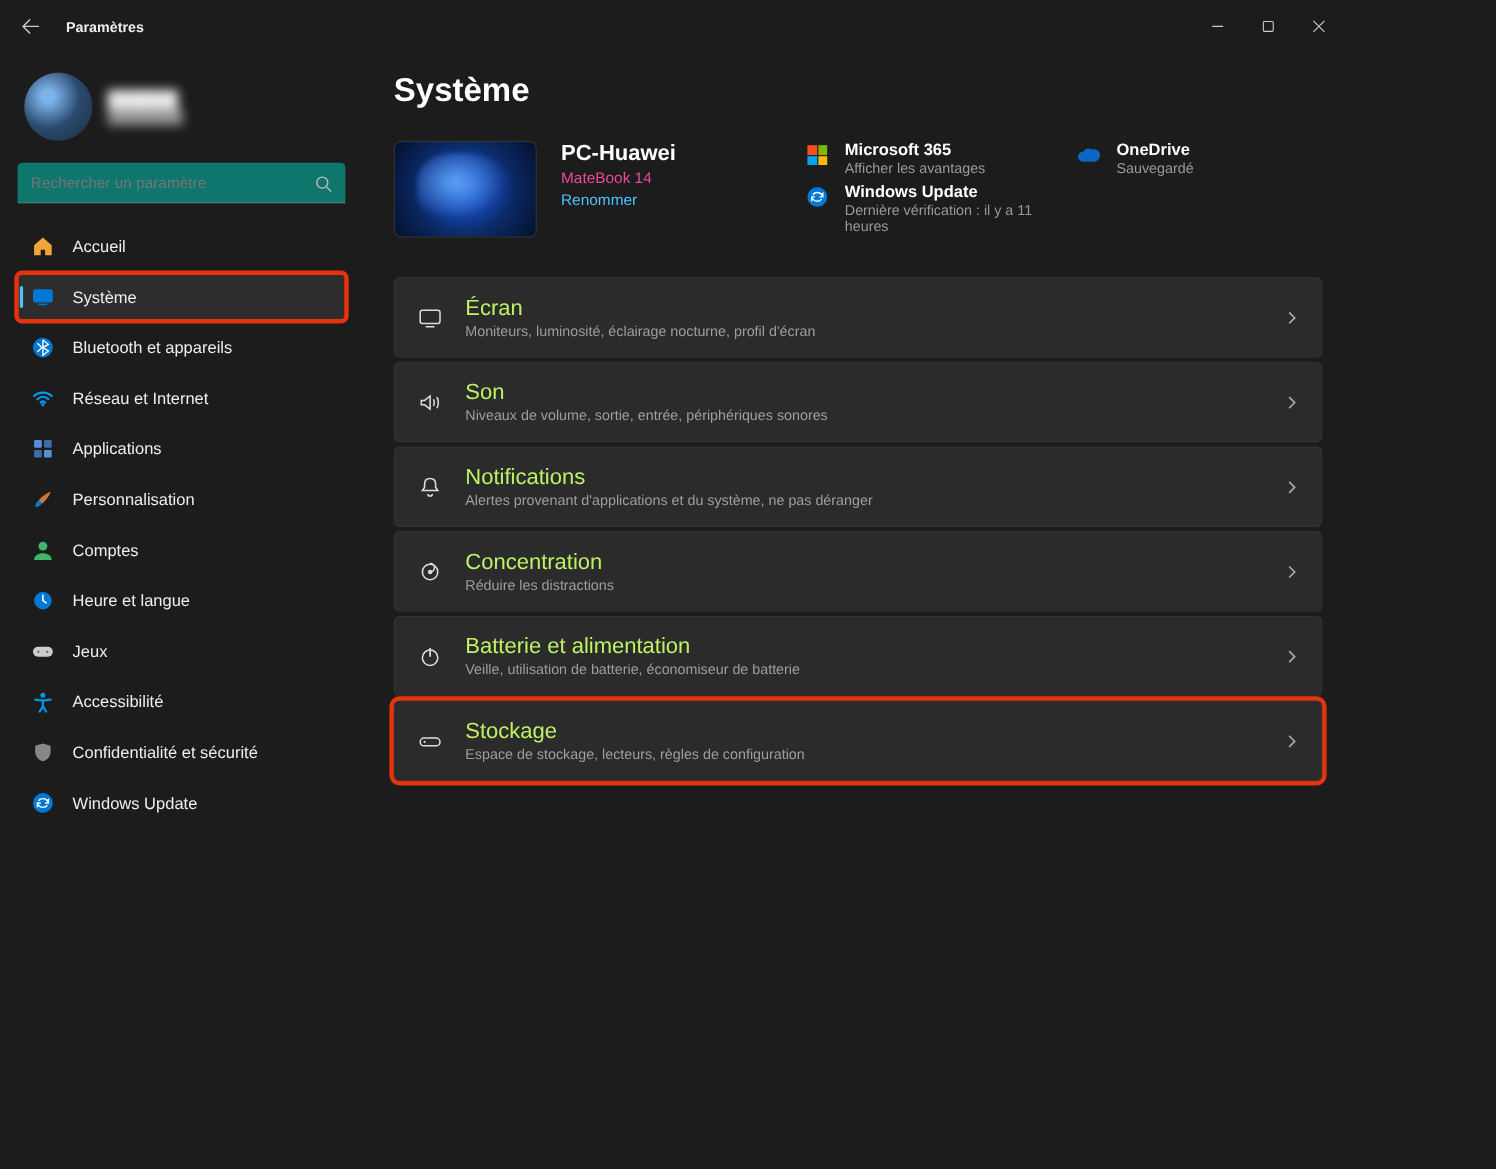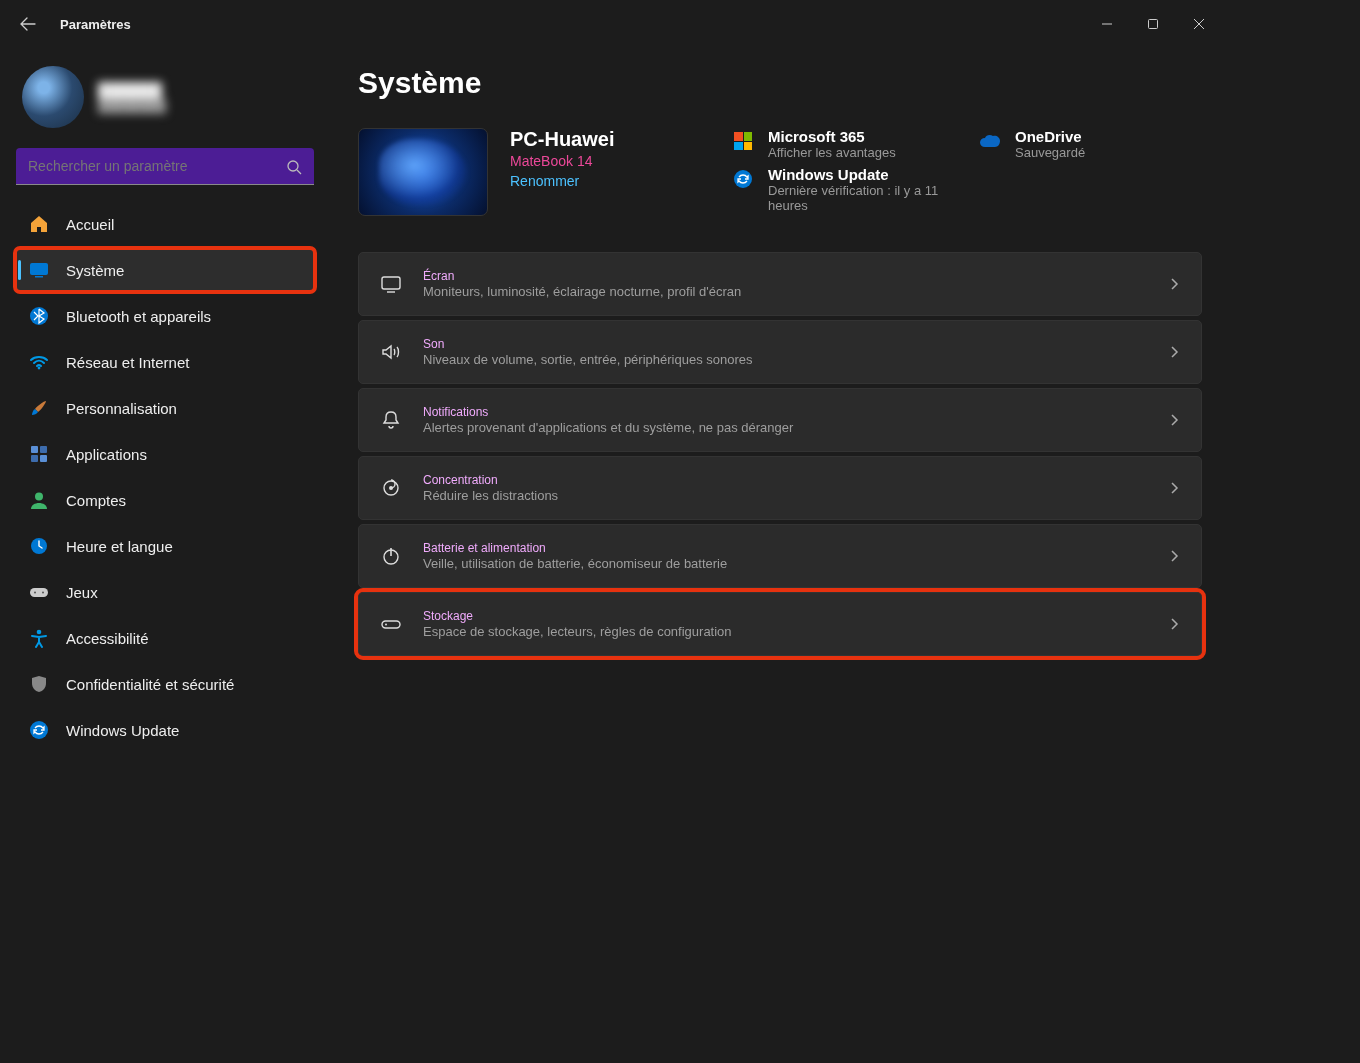--- a/index.html
+++ b/index.html
@@ -66,21 +66,21 @@
     color: #ccc;
   }
   .profile-name { font-size: 15px; font-weight: 600; color: #eee; }
   .profile-email { font-size: 12px; color: #999; }
   .search {
     position: relative;
     margin-bottom: 18px;
   }
   .search input {
     width: 100%;
-    background: #4c1d95;
+    background: #0f766e;
     border: none;
     border-bottom: 1px solid #8a8a8a;
     color: #ccc;
     padding: 10px 40px 10px 12px;
     font-size: 14px;
     border-radius: 4px 4px 0 0;
     outline: none;
   }
   .search .icon-right {
     position: absolute;
@@ -204,21 +204,21 @@
     outline: 4px solid #e7320f;
     outline-offset: 0px;
   }
   .setting-icon {
     width: 24px; height: 24px;
     color: #ddd;
     display: flex; align-items: center; justify-content: center;
     flex-shrink: 0;
   }
   .setting-text { flex: 1; }
-  .setting-title { font-size: 12px; font-weight: 500; color: #f0abfc; }
+  .setting-title { font-size: 20px; font-weight: 500; color: #bef264; }
   .setting-sub { font-size: 13px; color: #9e9e9e; margin-top: 1px; }
   .chevron {
     color: #aaa;
     flex-shrink: 0;
   }
   svg { display: block; }
 </style>
 </head>
 <body>
 
@@ -299,36 +299,36 @@
           <svg width="20" height="20" viewBox="0 0 20 20">
               <path d="M2 8c4-4 12-4 16 0M5 11c3-3 7-3 10 0M8 14c1.2-1.2 2.8-1.2 4 0" stroke="#0099e5" stroke-width="2" fill="none" stroke-linecap="round"></path>
               <circle cx="10" cy="16" r="1.4" fill="#0099e5"></circle>
             </svg>
         </span>
         <span>Réseau et Internet</span>
       </li>
       <li class="nav-item">
         <span class="nav-icon">
           <svg width="20" height="20" viewBox="0 0 20 20">
-              <path d="M17 3c-2 0-9 5-11 8l3 3c3-2 8-9 8-11z" fill="#c97a3a"></path>
-              <path d="M6 11c-2 1-3 4-3 6 2 0 5-1 6-3z" fill="#0078d4"></path>
-            </svg>
-        </span>
-        <span>Personnalisation</span>
-      </li>
-      <li class="nav-item">
-        <span class="nav-icon">
-          <svg width="20" height="20" viewBox="0 0 20 20">
               <rect x="2" y="2" width="7" height="7" rx="1" fill="#5a8fd6"></rect>
               <rect x="11" y="2" width="7" height="7" rx="1" fill="#3d6cad"></rect>
               <rect x="2" y="11" width="7" height="7" rx="1" fill="#3d6cad"></rect>
               <rect x="11" y="11" width="7" height="7" rx="1" fill="#5a8fd6"></rect>
             </svg>
         </span>
         <span>Applications</span>
+      </li>
+      <li class="nav-item">
+        <span class="nav-icon">
+          <svg width="20" height="20" viewBox="0 0 20 20">
+              <path d="M17 3c-2 0-9 5-11 8l3 3c3-2 8-9 8-11z" fill="#c97a3a"></path>
+              <path d="M6 11c-2 1-3 4-3 6 2 0 5-1 6-3z" fill="#0078d4"></path>
+            </svg>
+        </span>
+        <span>Personnalisation</span>
       </li>
       <li class="nav-item">
         <span class="nav-icon">
           <svg width="20" height="20" viewBox="0 0 20 20">
               <circle cx="10" cy="6.5" r="4" fill="#3fb56b"></circle>
               <path d="M2 19c0-4 4-6 8-6s8 2 8 6z" fill="#3fb56b"></path>
             </svg>
         </span>
         <span>Comptes</span>
       </li>

